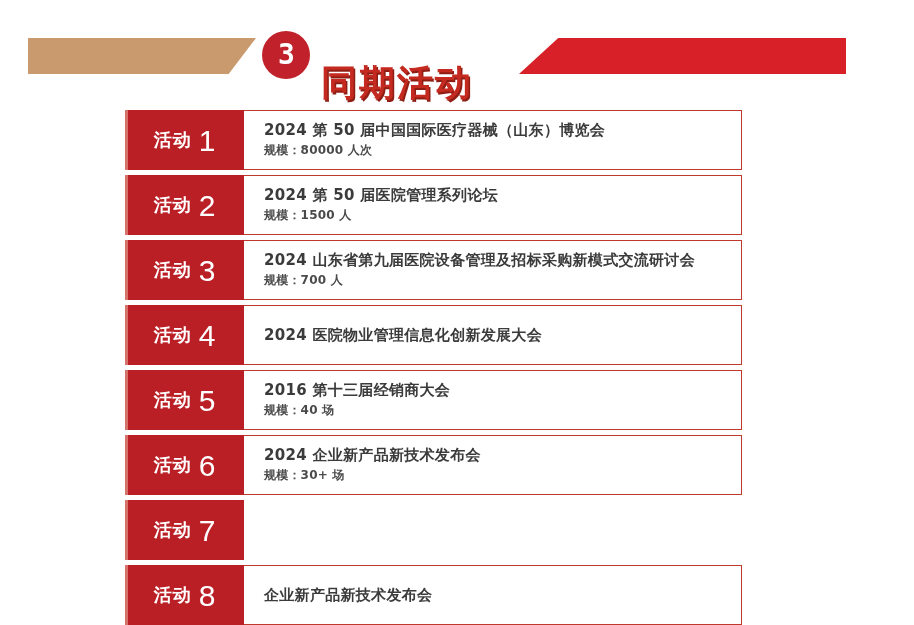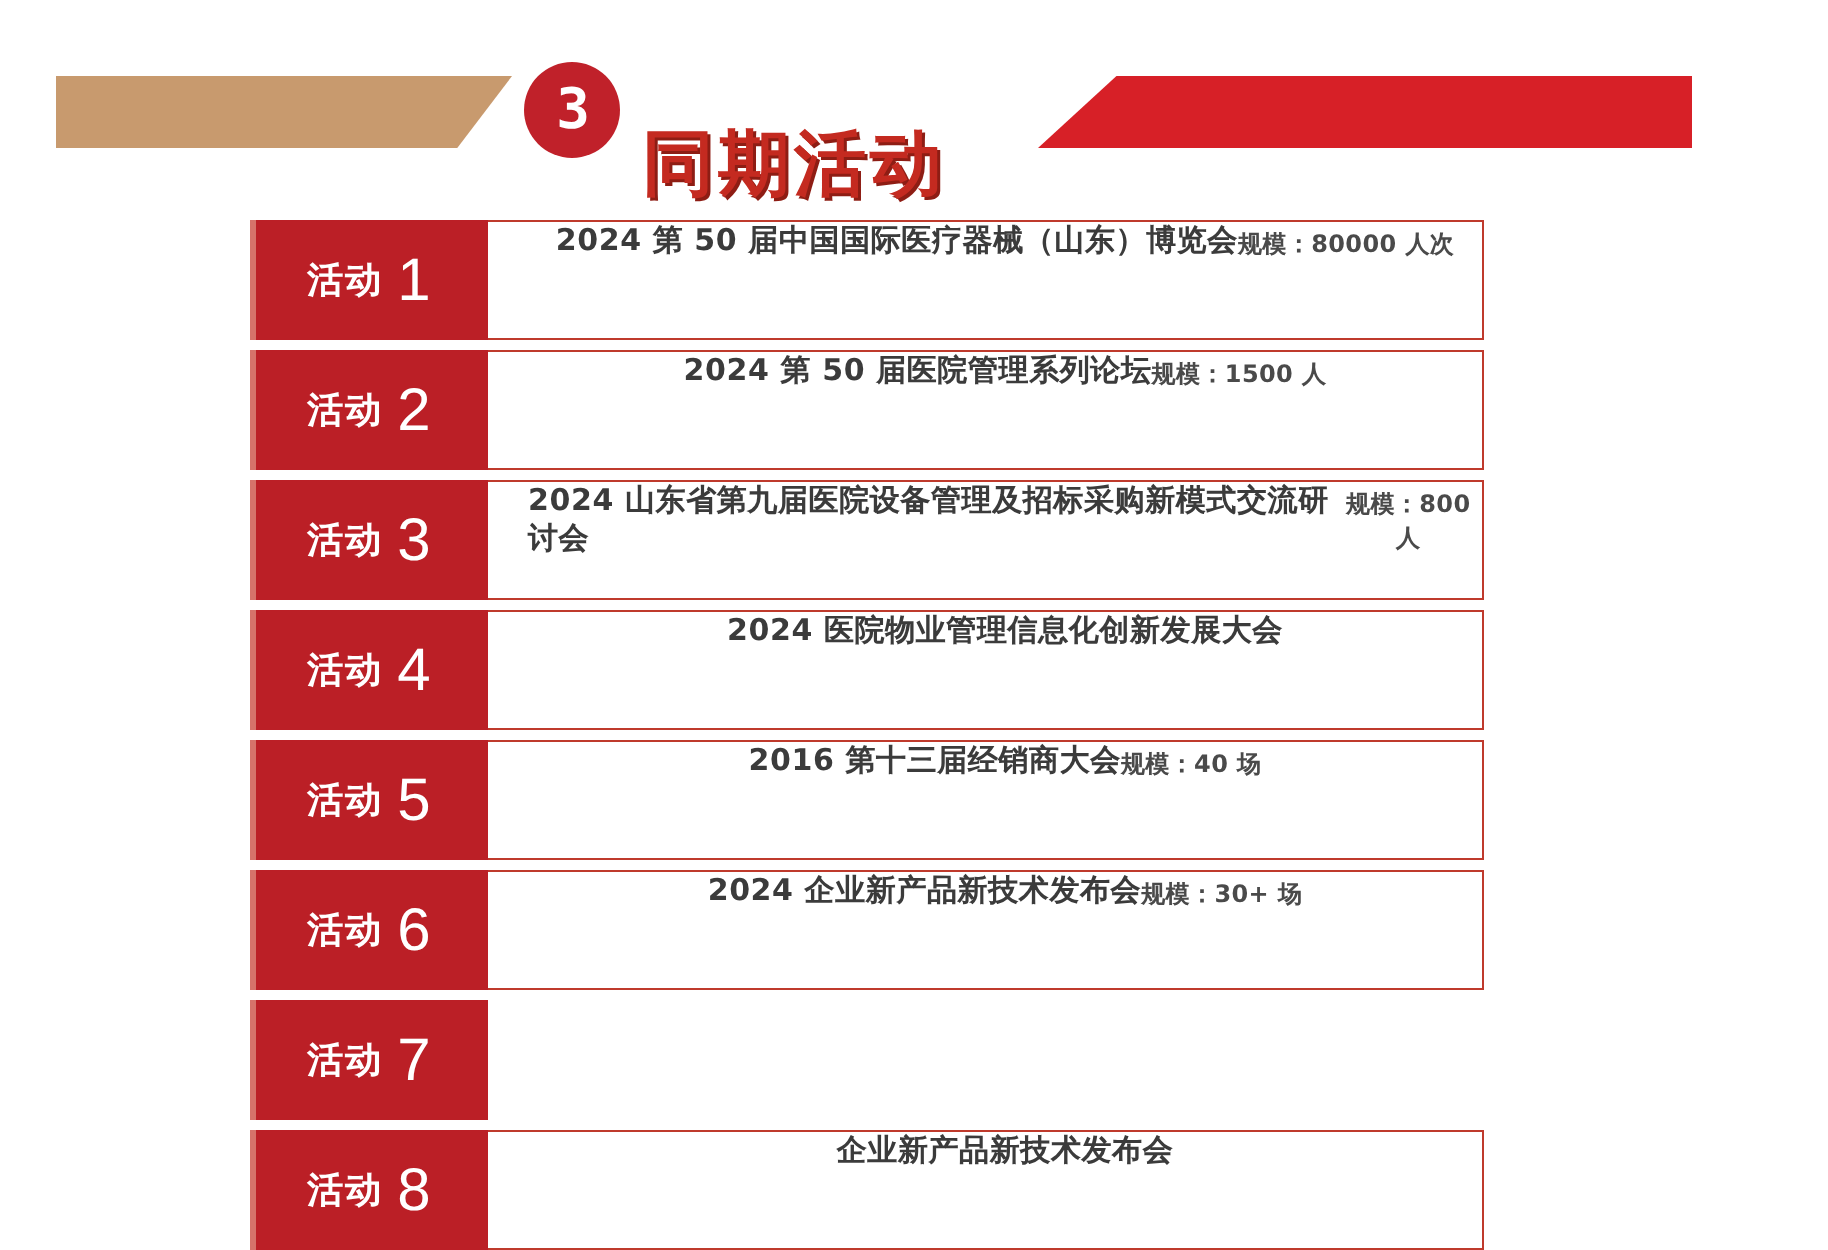--- a/index.html
+++ b/index.html
@@ -122,40 +122,40 @@
     top: 1px;
     font-family: "Liberation Sans", sans-serif;
   }
   .row-body {
     flex: 1 1 auto;
     background: #ffffff;
     border: 1px solid #bf3a2c;
     border-left: none;
     box-sizing: border-box;
     display: flex;
+    flex-direction: column;
     justify-content: center;
     padding-left: 20px;
   }
   .row-title {
     font-size: 15px;
     font-weight: bold;
     color: #3b3b3b;
     line-height: 1.25;
     letter-spacing: 0.3px;
     font-family: "DejaVu Sans", "Liberation Sans", sans-serif;
   }
   .row-sub {
     font-size: 12px;
     font-weight: bold;
     color: #4a4a4a;
     line-height: 1.4;
     margin-top: 3px;
     letter-spacing: 0.2px;
     font-family: "DejaVu Sans", "Liberation Sans", sans-serif;
-    text-align: center;
   }
 </style>
 </head>
 <body>
 
 <div class="header">
   <div class="banner-left"></div>
   <div class="banner-right"></div>
   <div class="badge-number">3</div>
   <div class="header-title">同期活动</div>
@@ -182,21 +182,21 @@
         <div class="row-sub">规模：1500 人</div>
       </div>
     </div>
     <div class="row">
       <div class="row-label">
         <span class="label-word">活动</span>
         <span class="label-num">3</span>
       </div>
       <div class="row-body">
         <div class="row-title">2024 山东省第九届医院设备管理及招标采购新模式交流研讨会</div>
-        <div class="row-sub">规模：800 人</div>
+        <div class="row-sub">规模：700 人</div>
       </div>
     </div>
     <div class="row">
       <div class="row-label">
         <span class="label-word">活动</span>
         <span class="label-num">4</span>
       </div>
       <div class="row-body">
         <div class="row-title">2024 医院物业管理信息化创新发展大会</div>
       </div>

